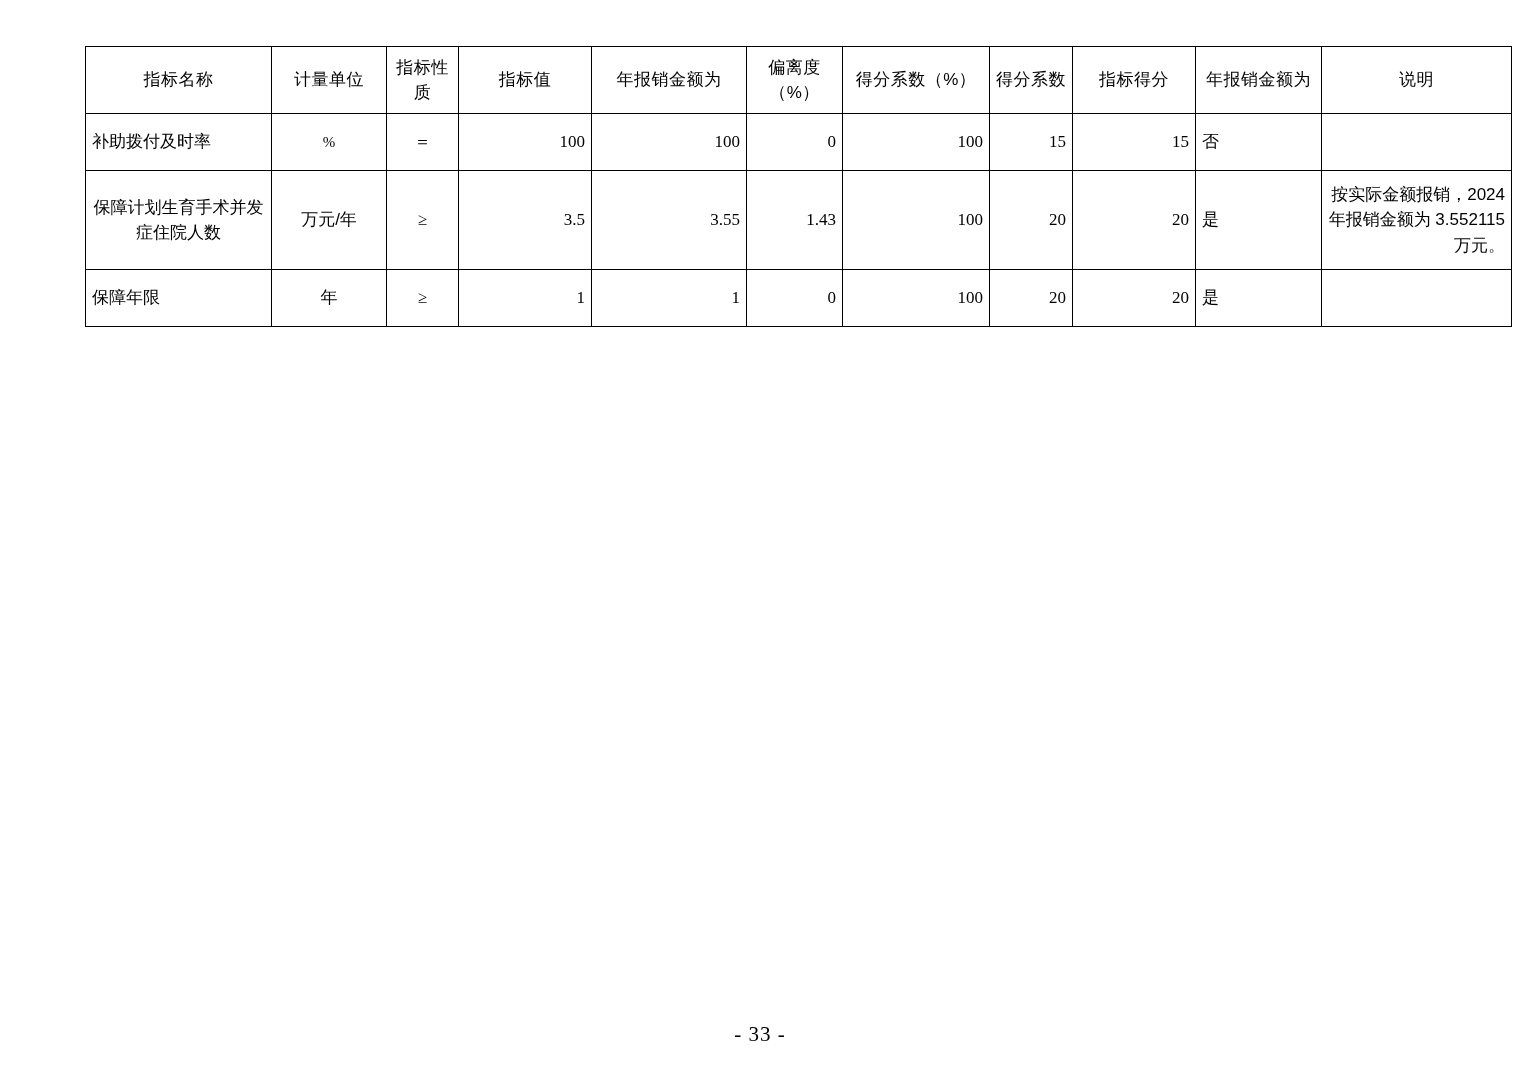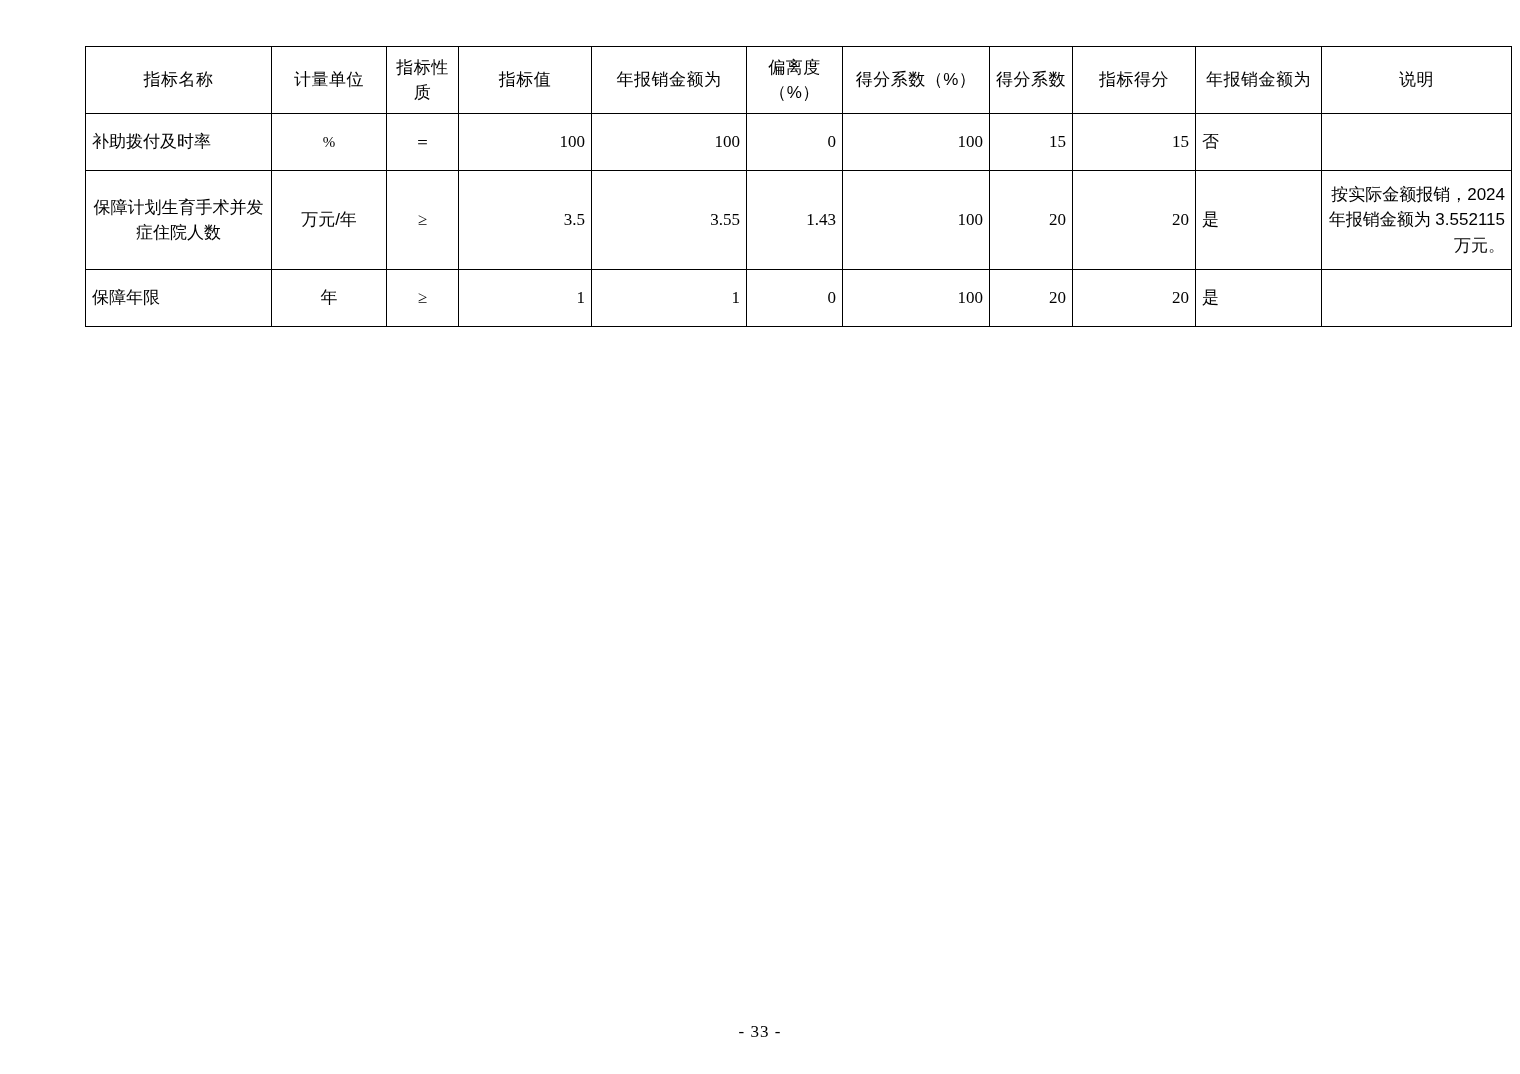--- a/index.html
+++ b/index.html
@@ -112,21 +112,21 @@
   tr.r4 td { height: 90px; }
   tr.r5 td { height: 48px; }
 
   .page-number {
     position: absolute;
     left: 0;
     right: 0;
     top: 1022px;
     text-align: center;
     font-family: "Liberation Serif", "DejaVu Serif", serif;
-    font-size: 17px;
+    font-size: 21px;
     letter-spacing: 1px;
   }
 </style>
 </head>
 <body>
 
 <div class="page">
 
   <div class="table-wrap">
     <table class="perf">

